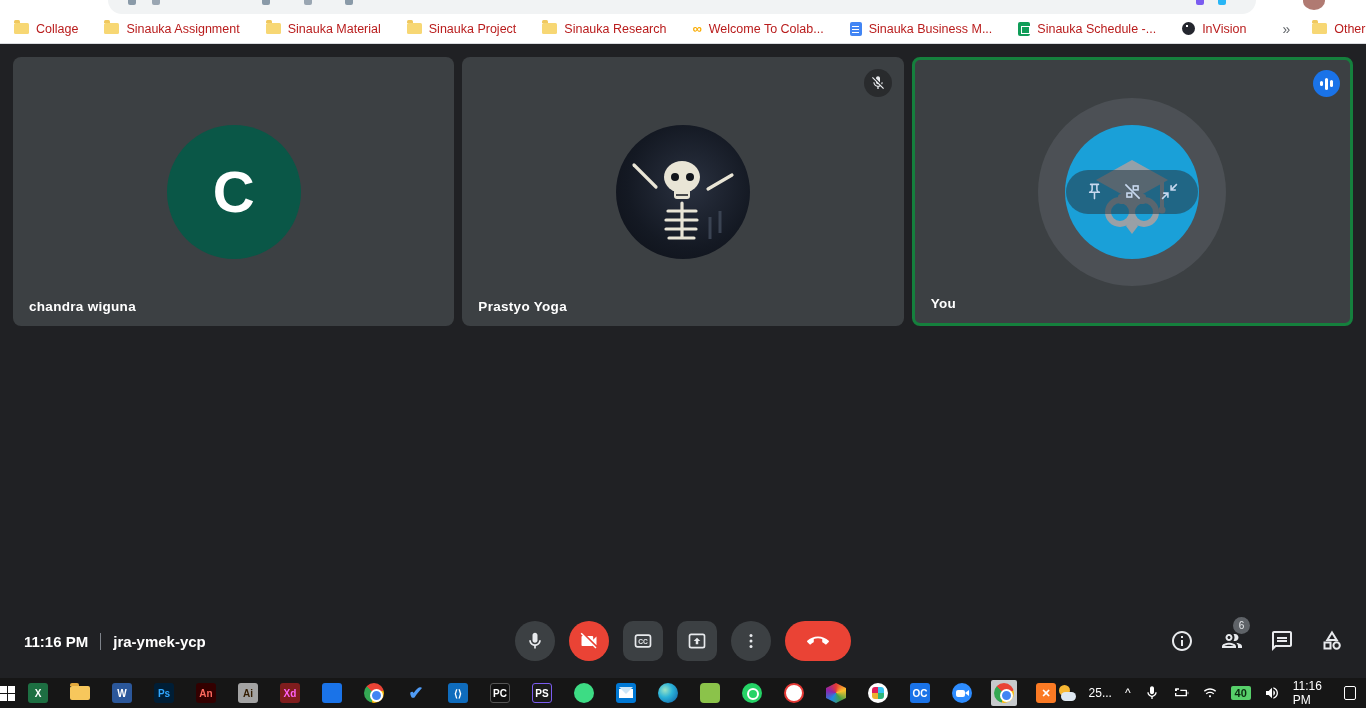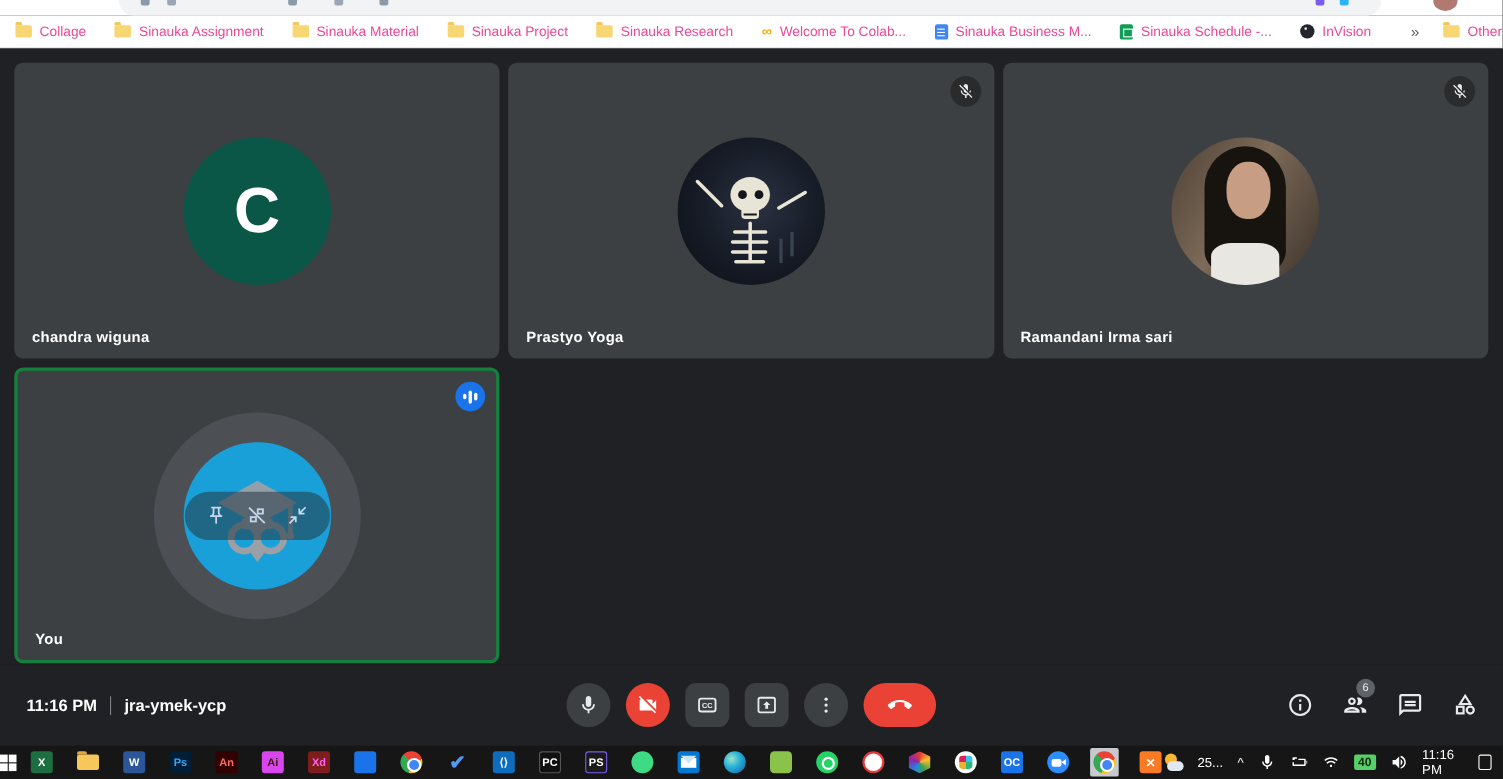--- a/index.html
+++ b/index.html
@@ -11,21 +11,21 @@
   .omnibox { position:absolute; top:0; left:108px; width:1148px; height:14px;
              background:#f1f3f4; border-radius:0 0 14px 14px; }
   .sliver { position:absolute; top:0; height:5px; width:8px; border-radius:0 0 2px 2px; }
   .avatar-sliver { position:absolute; top:-8px; left:1303px; width:22px; height:18px;
                    border-radius:50%; background:#b07a72; }
 
   .bookmarksbar { position:absolute; top:14px; left:0; width:1366px; height:30px;
                   background:#ffffff; display:flex; align-items:center; padding:0 8px 0 14px;
                   border-bottom:1px solid #dadce0; }
   .bm { display:flex; align-items:center; gap:7px; margin-right:26px; cursor:pointer; white-space:nowrap; }
-  .bm span.lbl { font-size:12.5px; color:#ec4899; }
+  .bm span.lbl { font-size:12.5px; color:#b91c1c; }
   .ic-folder { width:15px; height:11px; background:#f7d774; border-radius:1.5px; position:relative; }
   .ic-folder::before { content:""; position:absolute; top:-3px; left:0; width:6px; height:3px;
                        background:#f0c85e; border-radius:1.5px 1.5px 0 0; }
   .ic-colab { color:#f9ab00; font-weight:bold; font-size:13px; line-height:11px; }
   .ic-docs { width:12px; height:14px; background:#4285f4; border-radius:2px; position:relative; }
   .ic-docs::before { content:""; position:absolute; left:2.5px; top:4px; width:7px; height:1.5px;
                      background:#fff; box-shadow:0 3px 0 #fff, 0 6px 0 #fff; }
   .ic-sheets { width:12px; height:14px; background:#0f9d58; border-radius:2px; position:relative; }
   .ic-sheets::before { content:""; position:absolute; left:2.5px; top:4px; width:7px; height:6px;
                        border:1.5px solid #fff; }
@@ -119,21 +119,21 @@
              display:flex; align-items:center; }
   .startbtn { width:40px; height:30px; display:flex; align-items:center; justify-content:center; cursor:pointer; }
   .winlogo { width:15px; height:15px; display:grid; grid-template-columns:7px 7px; grid-template-rows:7px 7px; gap:1px; }
   .winlogo i { background:#ffffff; }
   .apps { display:flex; align-items:center; gap:16px; margin-left:10px; }
   .app { width:26px; height:26px; display:flex; align-items:center; justify-content:center; cursor:pointer; }
   .appic { width:20px; height:20px; border-radius:3px; display:flex; align-items:center; justify-content:center;
            font-size:10px; font-weight:bold; color:#fff; }
   .a-excel{background:#1d6f42;} .a-word{background:#2b579a;}
   .a-ps{background:#001e36;color:#31a8ff;} .a-an{background:#330000;color:#ff6a5f;}
-  .a-ai{background:#d946ef;color:#331c00;} .a-xd{background:#7f1d1d;color:#ff61f6;}
+  .a-ai{background:#a3a3a3;color:#331c00;} .a-xd{background:#7f1d1d;color:#ff61f6;}
   .a-cal{background:#1a73e8;} .a-pc{background:#111;border:1px solid #555;}
   .a-phpstorm{background:#1b1b1b;border:1.5px solid #7b5cf0;color:#fff;}
   .a-oc{background:#1a73e8;} .a-xampp{background:#fb7a24;font-size:11px;}
   .a-vscode{background:#0f6cbd;border-radius:3px;} .a-check{color:#4f9bf5;font-size:18px;}
   .a-folder{width:20px;height:14px;background:#f7c75c;border-radius:2px;position:relative;}
   .a-folder::before{content:"";position:absolute;top:-3px;left:0;width:9px;height:3px;background:#e3a93c;border-radius:2px 2px 0 0;}
   .a-circle{border-radius:50%;}
   .a-chrome{background:conic-gradient(from -45deg,#ea4335 0 33%,#fbbc05 0 66%,#34a853 0 100%);position:relative;}
   .a-chrome::after{content:"";position:absolute;left:5.5px;top:5.5px;width:9px;height:9px;border-radius:50%;
                    background:#4285f4;border:2px solid #fff;}
@@ -259,33 +259,20 @@
       </svg>
     </div>
     <div class="mutebadge">
       <svg viewBox="0 0 24 24">
           <path d="M19 11h-1.7c0 .74-.16 1.43-.43 2.05l1.23 1.23c.56-.98.9-2.09.9-3.28zm-4.02.17c0-.06.02-.11.02-.17V5c0-1.66-1.34-3-3-3S9 3.34 9 5v.18l5.98 5.99zM4.27 3 3 4.27l6.01 6.01V11c0 1.66 1.33 3 2.99 3 .22 0 .44-.03.65-.08l1.66 1.66c-.71.33-1.5.52-2.31.52-2.76 0-5.3-2.1-5.3-5.1H5c0 3.41 2.72 6.23 6 6.72V21h2v-3.28c.91-.13 1.77-.45 2.54-.9L19.73 21 21 19.73 4.27 3z"></path>
         </svg>
     </div>
     <span class="pname">Prastyo Yoga</span>
   </div>
 
-  <div class="tile">
-    <div class="avatar av-girl">
-      <i class="hair"></i>
-        <i class="face"></i>
-        <i class="top"></i>
-    </div>
-    <div class="mutebadge">
-      <svg viewBox="0 0 24 24">
-          <path d="M19 11h-1.7c0 .74-.16 1.43-.43 2.05l1.23 1.23c.56-.98.9-2.09.9-3.28zm-4.02.17c0-.06.02-.11.02-.17V5c0-1.66-1.34-3-3-3S9 3.34 9 5v.18l5.98 5.99zM4.27 3 3 4.27l6.01 6.01V11c0 1.66 1.33 3 2.99 3 .22 0 .44-.03.65-.08l1.66 1.66c-.71.33-1.5.52-2.31.52-2.76 0-5.3-2.1-5.3-5.1H5c0 3.41 2.72 6.23 6 6.72V21h2v-3.28c.91-.13 1.77-.45 2.54-.9L19.73 21 21 19.73 4.27 3z"></path>
-        </svg>
-    </div>
-    <span class="pname">Ramandani Irma sari</span>
-  </div>
 
   <div class="tile you">
     <div class="you-ring"></div>
     <div class="avatar av-logo">
       <svg viewBox="0 0 100 100" width="100" height="100">
         <g fill="#9aa0a6">
           <polygon points="50,18 86,38 50,58 14,38" opacity=".95"></polygon>
           <rect x="36" y="52" width="28" height="10" rx="3"></rect>
           <circle cx="38" cy="70" r="12" fill="none" stroke="#9aa0a6" stroke-width="6"></circle>
           <circle cx="62" cy="70" r="12" fill="none" stroke="#9aa0a6" stroke-width="6"></circle>

